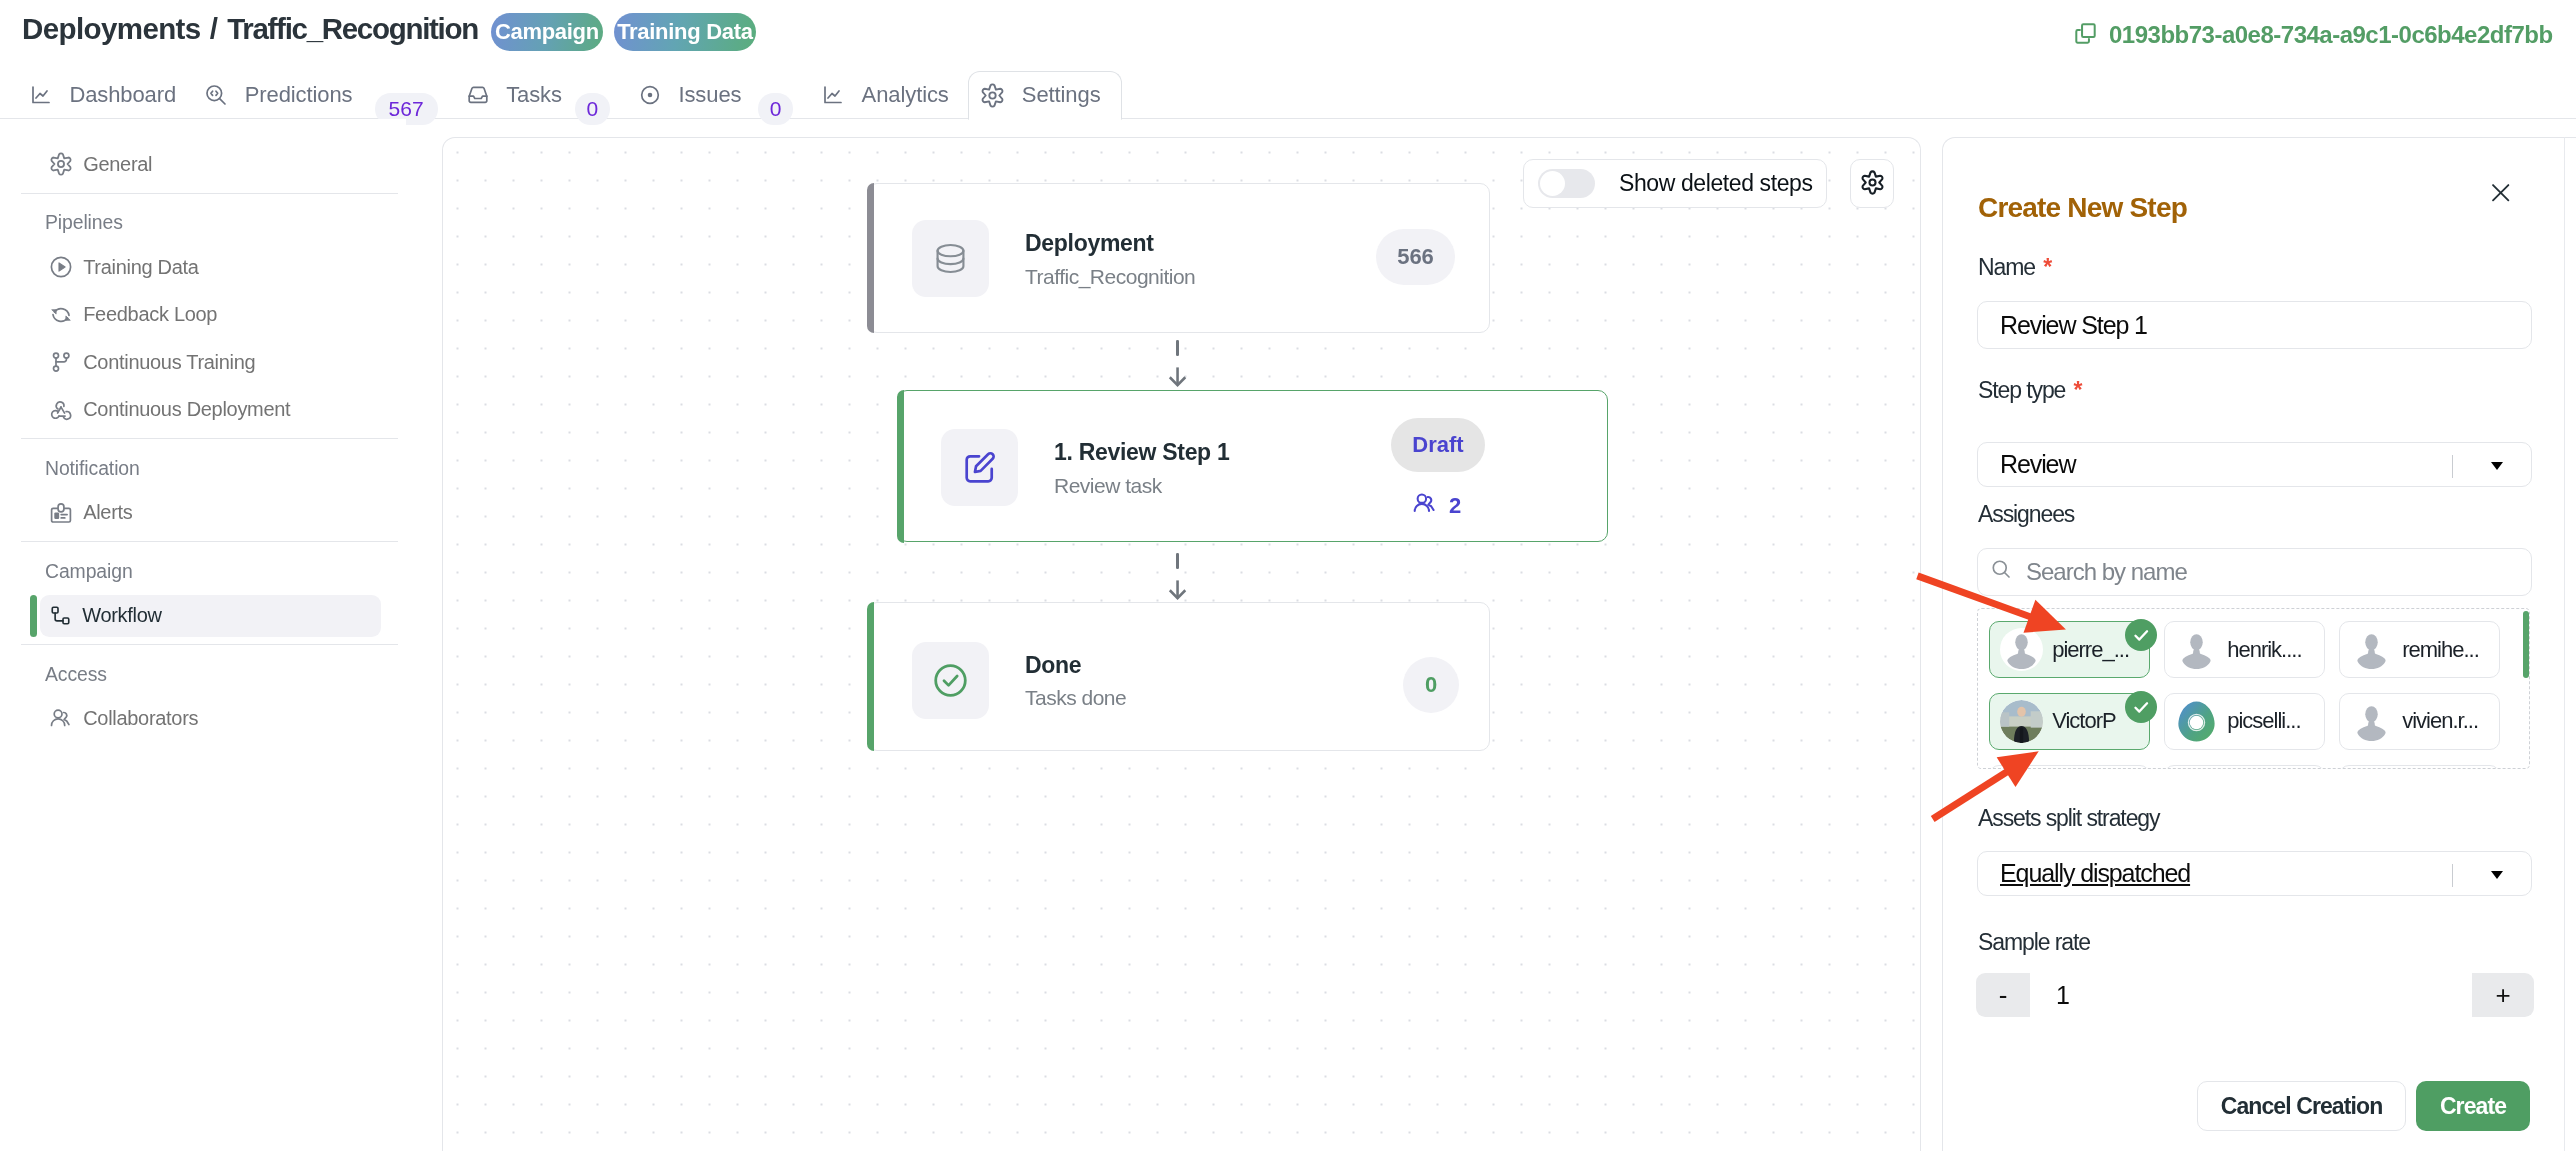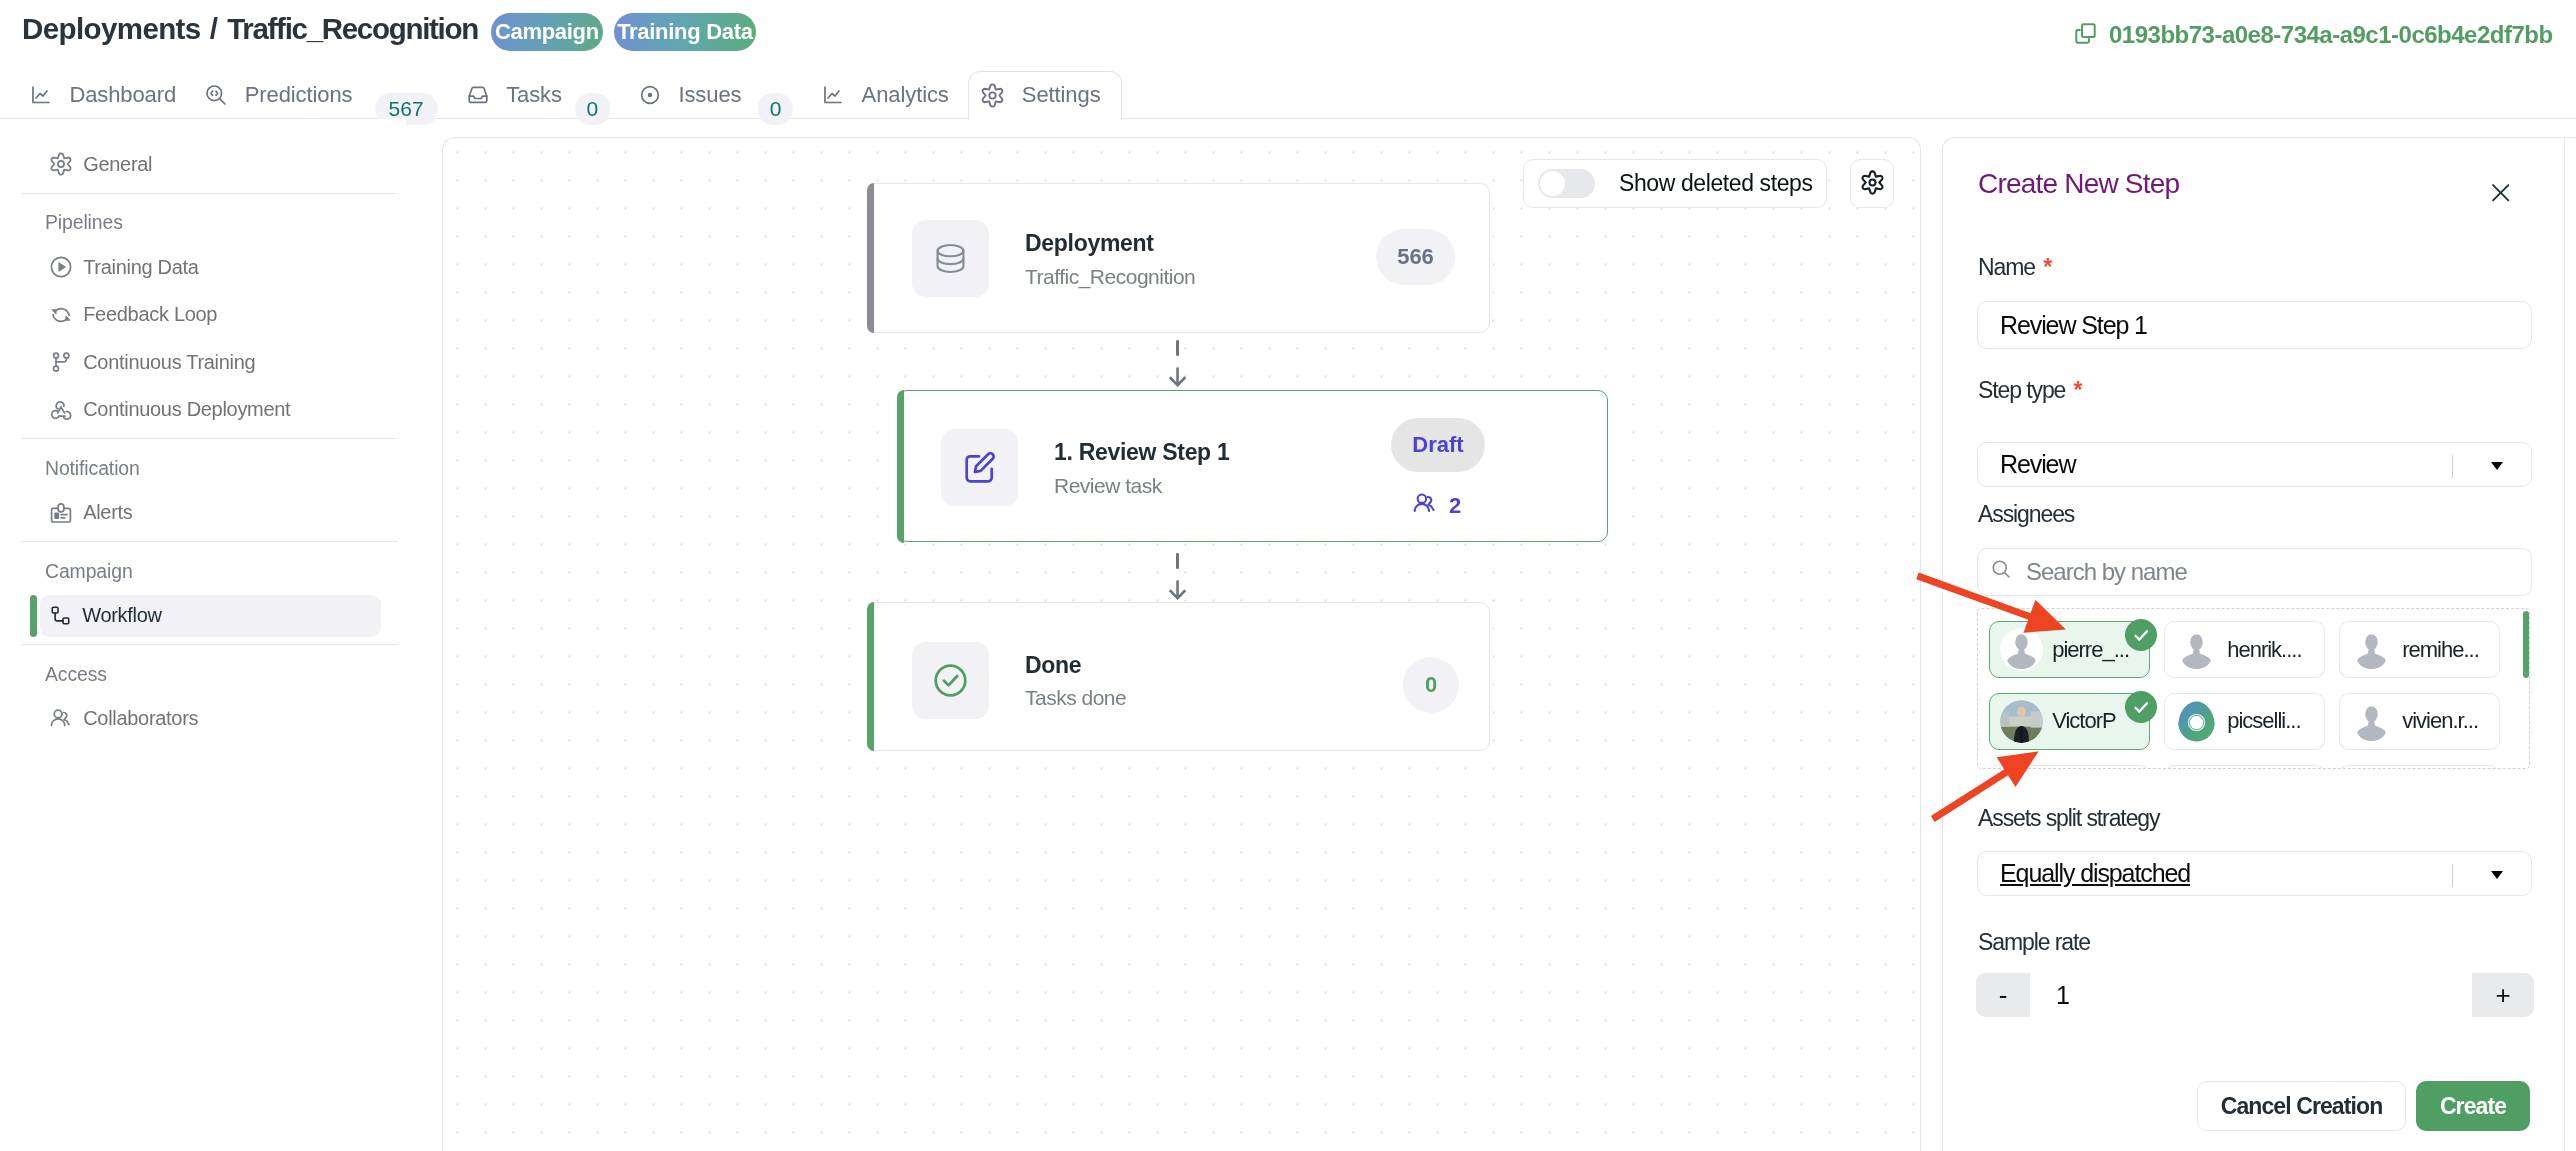--- a/index.html
+++ b/index.html
@@ -31,21 +31,21 @@
   .uuid-text { font-size:24px; font-weight:700; letter-spacing:-0.5px; color:#539d65; }
 
   
   .tabs { position:absolute; left:14.8px; top:70px; height:49px; display:flex; align-items:flex-end; }
   .tab { height:49px; display:flex; align-items:center; gap:16.6px; padding:0 14px; position:relative; }
   .tab-label { font-size:22px; color:#6b7280; letter-spacing:-0.1px; }
   .tab svg { display:block; }
   .tab.active { border:0.9px solid #dfe2e6; border-bottom:0.9px solid #fff; border-radius:12px 12px 0 0; background:#fff; z-index:3; padding:0 20px 0 11px; margin-left:5.5px; height:49px; margin-bottom:-0.9px; }
   .tab.active .tab-label { color:#6b7280; }
   .tabcount { height:32px; min-width:35px; padding:0 14px; border-radius:15.7px; background:#f1f2f7;
-    display:flex; align-items:center; justify-content:center; font-size:21px; color:#0f766e;margin-top:28px; }
+    display:flex; align-items:center; justify-content:center; font-size:21px; color:#6d28d9;margin-top:28px; }
   .tabcount.zero { width:35px; min-width:35px; padding:0; }
   .tabs-rule { position:absolute; left:0; top:118px; width:2576px; height:0.9px; background:#e4e6ea; }
 
   
   .sidebar { position:absolute; left:0px; top:119px; width:406px; height:1032px; background:#fff; }
   .side-item { height:42px; display:flex; align-items:center; gap:10px; padding-left:9.2px; border-radius:9.2px;
      margin:1.8px 25px 1.8px 40px; }
   .side-item + .side-item { margin-top:5.5px; }
   .side-item .lbl { font-size:20px; color:#737373; letter-spacing:-0.3px; }
   .side-item svg { display:block; flex:0 0 auto; }
@@ -81,21 +81,21 @@
   .count-pill { position:absolute; right:34px; top:45px; height:56px; min-width:79px; padding:0 16.6px; border-radius:29px; background:#f2f2f6; display:flex; align-items:center; justify-content:center; font-size:22px; font-weight:700; color:#6b7280; }
   .count-circle { position:absolute; right:30px; top:54px; width:56px; height:56px; border-radius:50%; background:#f2f2f6; display:flex; align-items:center; justify-content:center; font-size:22px; font-weight:700; color:#4f9e63; }
   .status-pill { position:absolute; left:493px; top:27px; width:94px; height:54px; border-radius:28px; background:#e5e5e5; display:flex; align-items:center; justify-content:center; font-size:22px; font-weight:700; color:#4a44cf; }
   .assignee-chip { position:absolute; left:514px; top:99px; display:flex; align-items:center; gap:11px; color:#4a44cf; font-size:22px; font-weight:700; }
   .conn { position:absolute; width:2.6px; background:#6f757c; border-radius:1.3px; }
   .conn-arrow { position:absolute; }
 
   
   .panel { position:absolute; left:1942px; top:137px; width:634px; height:1015px; background:#fff;
     border-top:0.9px solid #e4e6ea; border-left:0.9px solid #e4e6ea; border-radius:13px 0 0 0; }
-  .panel-title { position:absolute; left:1978px; top:168px; font-size:28px; font-weight:400; color:#701a75; letter-spacing:-0.8px; }
+  .panel-title { position:absolute; left:1978px; top:192px; font-size:28px; font-weight:700; color:#a16207; letter-spacing:-0.8px; }
   .panel-close { position:absolute; left:2491px; top:183px; }
   .fld-label { position:absolute; font-size:23px; color:#242e36; letter-spacing:-1.1px; }
   .req { color:#ee4c39; font-size:23px; font-weight:700; margin-left:8.3px; letter-spacing:0; }
   .inp { position:absolute; left:1977px; width:555px; height:48px; border:0.9px solid #e4e6ea; border-radius:10px; background:#fff; display:flex; align-items:center; padding:0 22px; font-size:25px; color:#0b0b0b; letter-spacing:-1.1px; }
   .sel { position:absolute; left:1977px; width:555px; height:45px; border:0.9px solid #e4e6ea; border-radius:10px; background:#fff; display:flex; align-items:center; padding:0 22px; font-size:25px; color:#0b0b0b; letter-spacing:-1.1px; }
   .sel .sep { position:absolute; left:474px; top:12px; width:0.9px; height:23px; background:#c9ccd1; }
   .sel .caret { position:absolute; left:513px; top:19.4px; width:0; height:0; border-left:6.5px solid transparent; border-right:6.5px solid transparent; border-top:8.3px solid #000; }
   .srch { position:absolute; left:1977px; width:555px; height:48px; border:0.9px solid #e4e6ea; border-radius:10px; background:#fff; display:flex; align-items:center; gap:14px; padding:0 0 0 13px; font-size:24px; color:#7f858c; letter-spacing:-1px; }
   .assignee-box { position:absolute; left:1977px; width:553px; height:161px; border:1.3px dashed #ced1d6; border-radius:4.6px; overflow:hidden; }
   .ass-grid { display:grid; grid-template-columns:repeat(3, 161px); gap:14.8px 14px; padding:12px 0 0 11px; }

